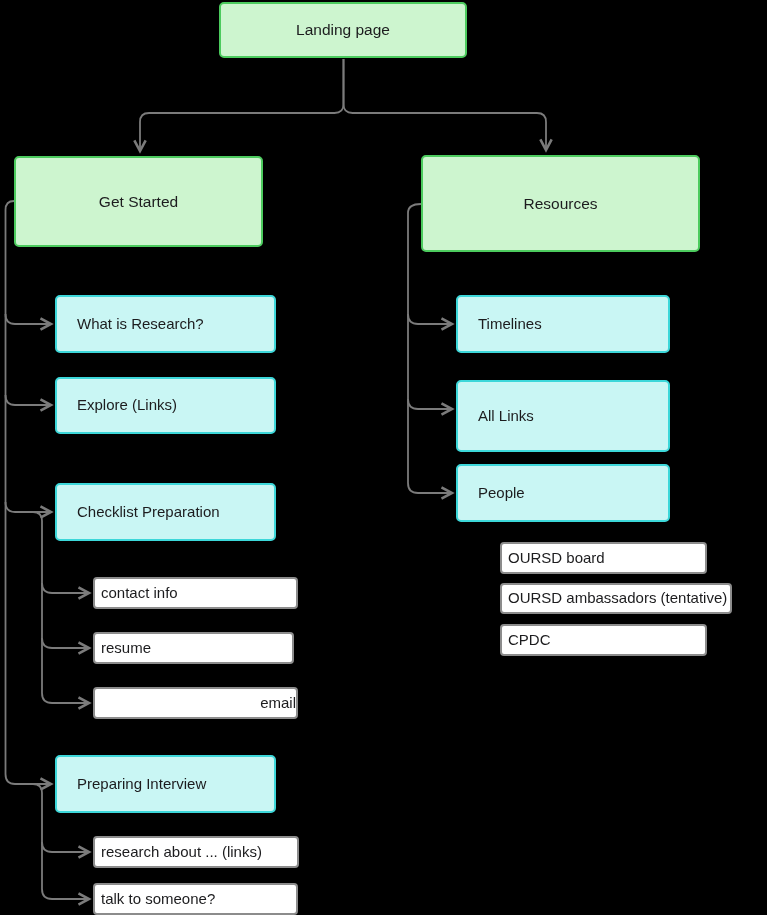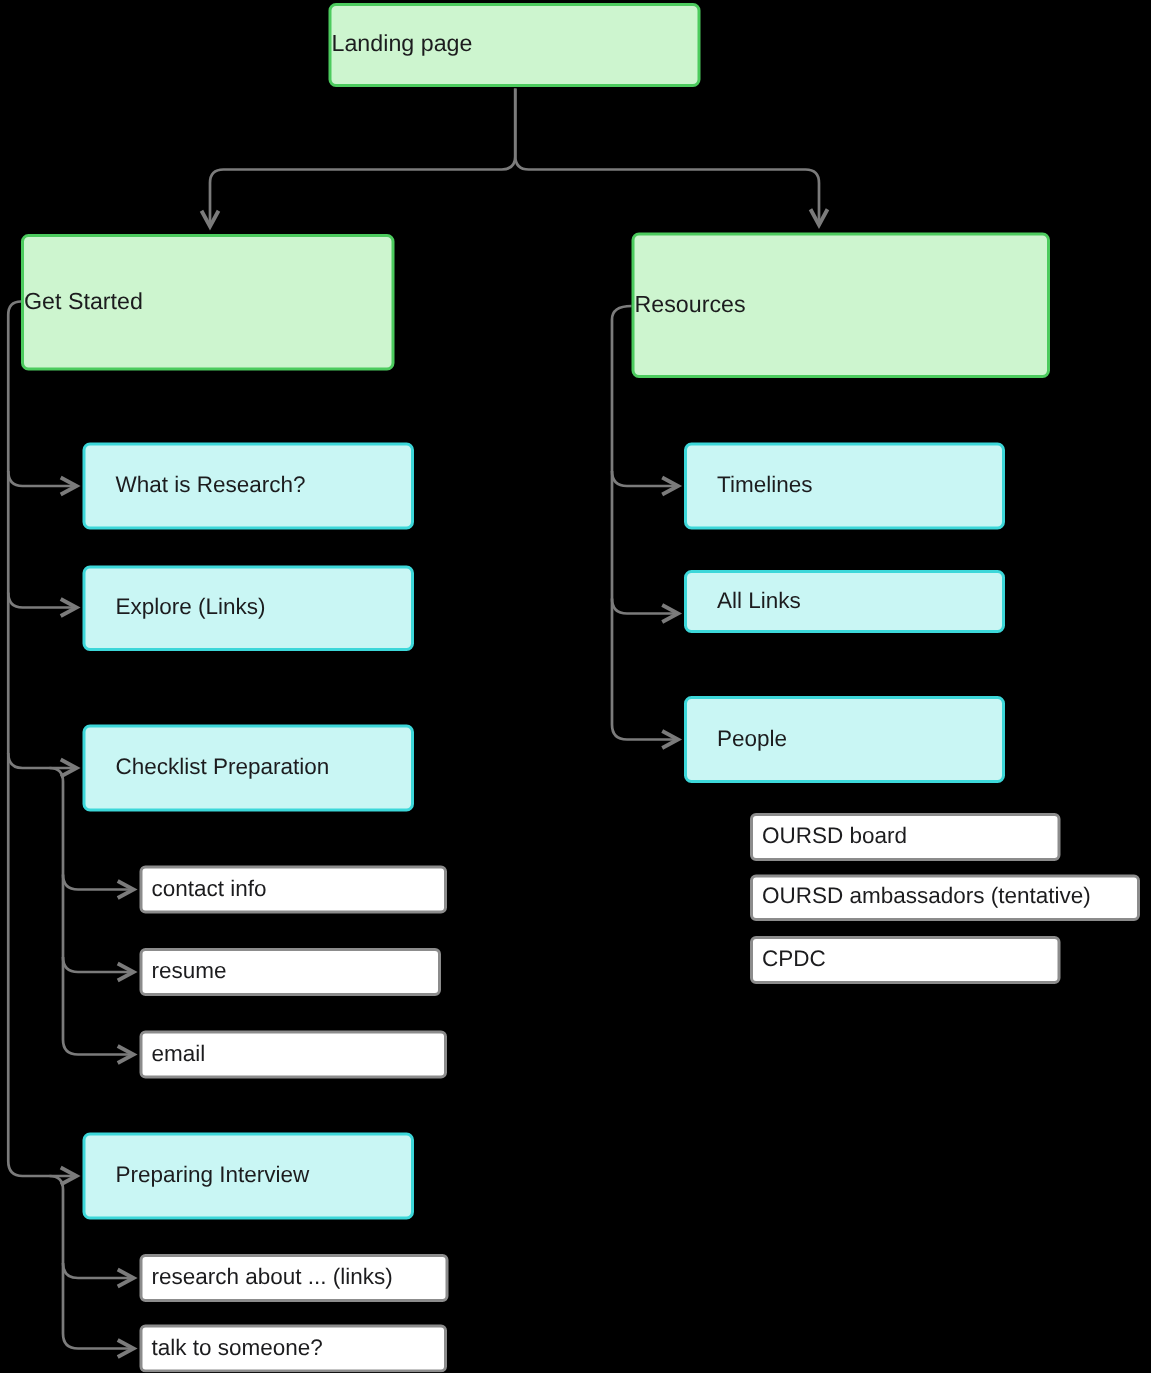--- a/index.html
+++ b/index.html
@@ -13,21 +13,21 @@
   .arrowhead { fill:none; stroke:var(--connector,#7b7b7b); stroke-width:1.6; }
   .node {
     position:absolute; box-sizing:border-box;
     display:flex; align-items:center;
     color:var(--text,#1c1c1e); font-size:15px; line-height:1.1;
     white-space:nowrap; cursor:default;
   }
   .node.green {
     background:var(--green-fill,#cdf5cf);
     border:2px solid var(--green-border,#4ccb5e);
-    border-radius:5px; justify-content:flex-start; font-size:15.5px;
+    border-radius:5px; justify-content:center; font-size:15.5px;
   }
   .node.cyan {
     background:var(--cyan-fill,#c9f6f4);
     border:2px solid var(--cyan-border,#3cd7d9);
     border-radius:5px; padding-left:20px;
   }
   .node.white {
     background:var(--white-fill,#ffffff);
     border:2px solid var(--white-border,#8c8c8c);
     border-radius:4px; padding-left:6px;
@@ -97,53 +97,53 @@
   </div>
 
   <div class="node white" style="left:93px; top:577px; width:205px; height:32px;">
     <span>contact info</span>
   </div>
 
   <div class="node white" style="left:93px; top:632px; width:201px; height:32px;">
     <span>resume</span>
   </div>
 
-  <div class="node white" style="left:93px; top:687px; width:205px; height:32px;">
+  <div class="node white" style="left:93px; top:687px; width:205px; height:32px;justify-content:flex-end;">
     <span>email</span>
   </div>
 
   <div class="node cyan" style="left:55px; top:755px; width:221px; height:58px;">
     <span>Preparing Interview</span>
   </div>
 
   <div class="node white" style="left:93px; top:836px; width:206px; height:32px;">
     <span>research about ... (links)</span>
   </div>
 
   <div class="node white" style="left:93px; top:883px; width:205px; height:32px;">
     <span>talk to someone?</span>
   </div>
 
   <div class="node cyan" style="left:456px; top:295px; width:214px; height:58px;">
     <span>Timelines</span>
   </div>
 
-  <div class="node cyan" style="left:456px; top:380px; width:214px; height:42px;">
+  <div class="node cyan" style="left:456px; top:380px; width:214px; height:72px;">
     <span>All Links</span>
   </div>
 
   <div class="node cyan" style="left:456px; top:464px; width:214px; height:58px;">
     <span>People</span>
   </div>
 
   <div class="node white" style="left:500px; top:542px; width:207px; height:32px;">
     <span>OURSD board</span>
   </div>
 
-  <div class="node white" style="left:500px; top:583px; width:260px; height:31px;">
+  <div class="node white" style="left:500px; top:583px; width:232px; height:31px;">
     <span>OURSD ambassadors (tentative)</span>
   </div>
 
   <div class="node white" style="left:500px; top:624px; width:207px; height:32px;">
     <span>CPDC</span>
   </div>
 
 </div>
 
 </body></html>

